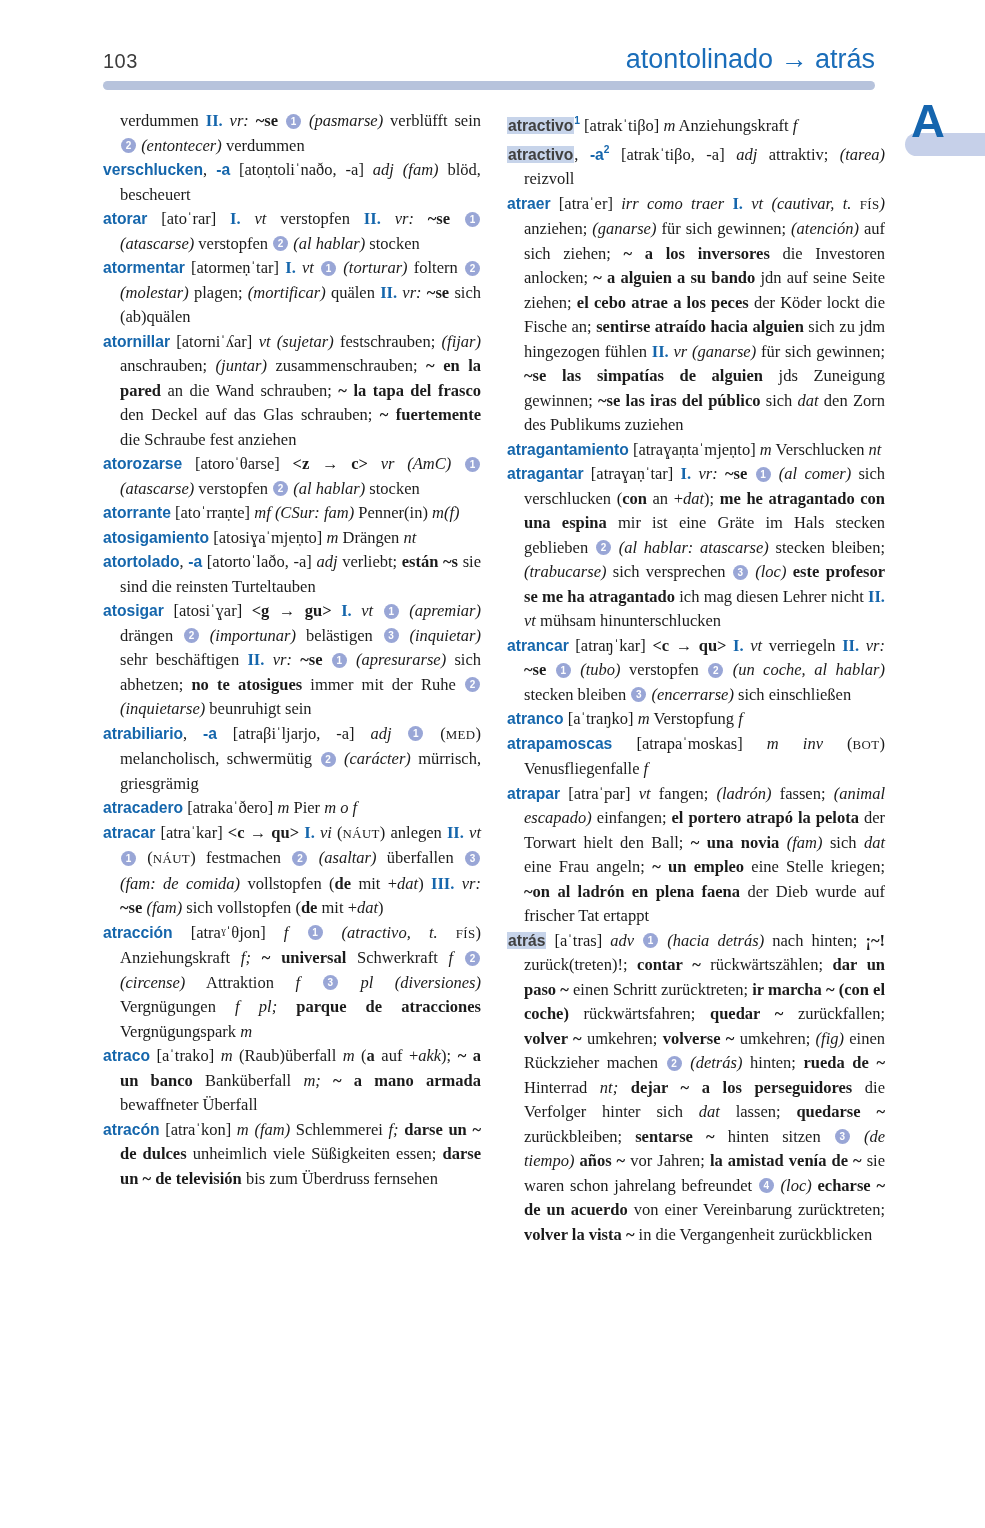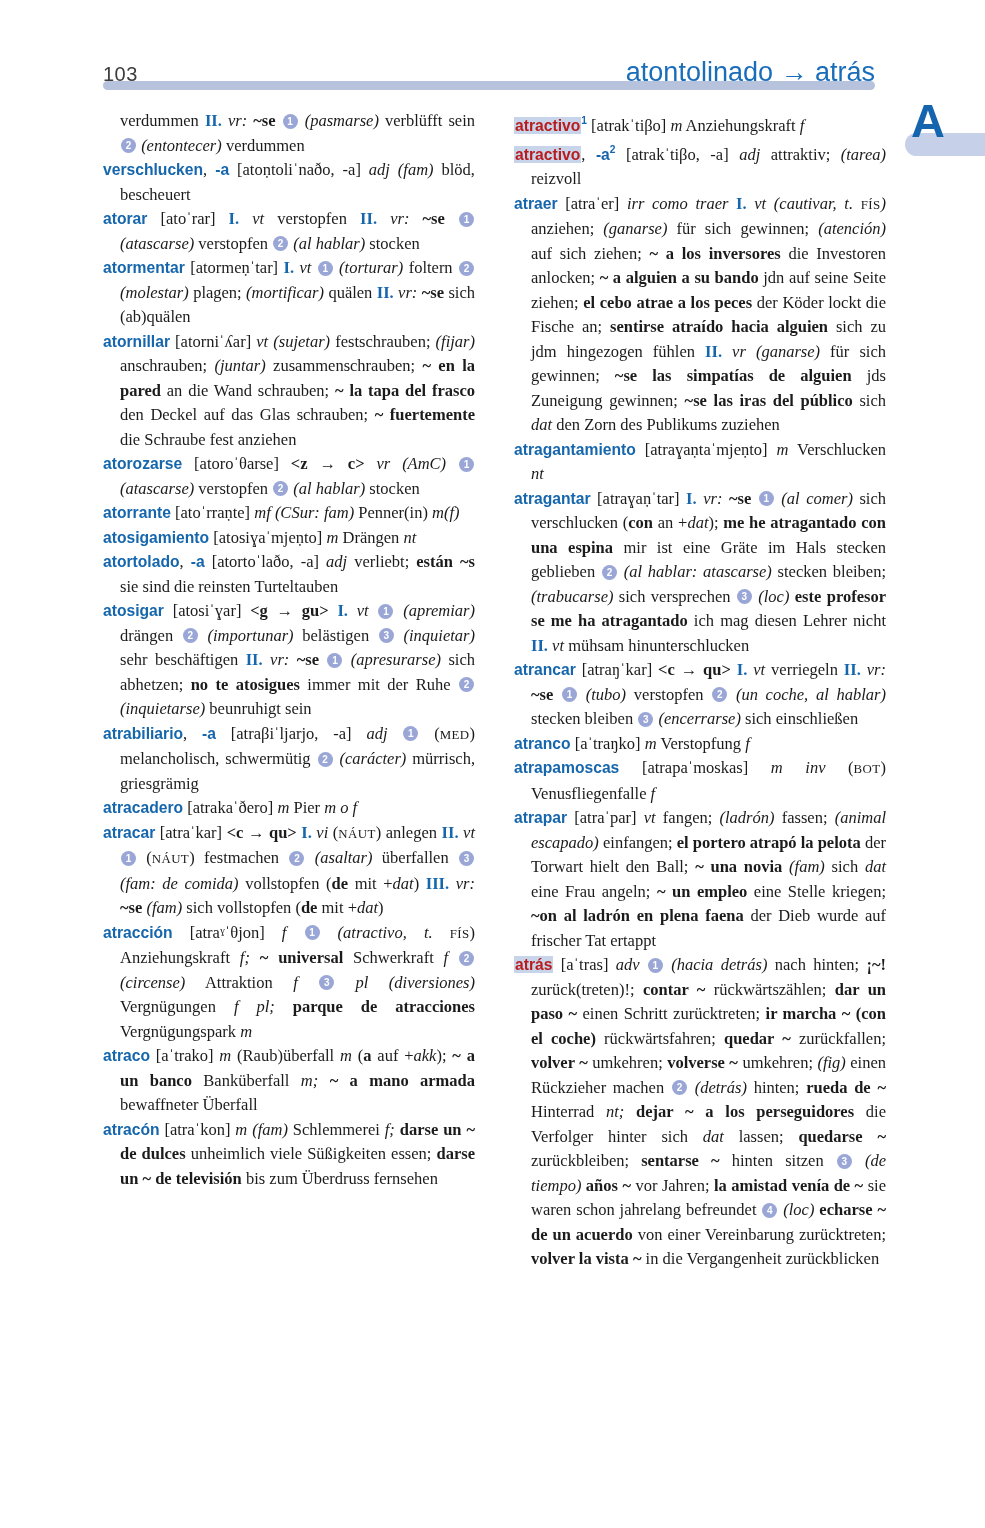--- a/index.html
+++ b/index.html
@@ -1,39 +1,39 @@
 <!DOCTYPE html>
 <html lang="de"><head>
 <meta charset="utf-8">
 <style>
   html,body{margin:0;padding:0;}
   body{width:985px;height:1528px;background:#ffffff;font-family:"Liberation Serif",serif;color:#1b1b1b;}
   .page{position:absolute;top:0;left:0;width:985px;height:1528px;background:#fff;overflow:hidden;}
 
   
-  .header-row{position:absolute;left:103px;top:57px;width:772px;display:flex;justify-content:space-between;align-items:baseline;}
+  .header-row{position:absolute;left:103px;top:44px;width:772px;display:flex;justify-content:space-between;align-items:baseline;}
   .page-number{font-family:"Liberation Sans",sans-serif;font-size:20px;color:#3c3c3c;letter-spacing:.5px;}
   .guide-words{font-family:"Liberation Sans",sans-serif;font-size:27px;color:#1a6db9;}
   .divider-bar{position:absolute;left:103px;top:81px;width:772px;height:9px;border-radius:5px;background:#b7c3dc;}
 
   
   .letter-tab{position:absolute;right:0;top:133px;width:80px;height:23px;background:#c6d0e9;border-radius:12px 0 0 12px;}
   .letter-tab-label{position:absolute;right:40px;top:97px;font-family:"Liberation Sans",sans-serif;font-weight:bold;font-size:47px;color:#1565ae;line-height:1;}
 
   
-  .columns{position:absolute;left:103px;top:109px;width:783px;display:flex;gap:39px;}
+  .columns{position:absolute;left:103px;top:109px;width:783px;display:flex;gap:26px;}
   .col{width:378px;}
   .entry{margin:0;font-size:16.5px;line-height:24.5px;text-align:justify;padding-left:17px;text-indent:-17px;}
   .entry.continuation{text-indent:0;}
 
   .seg-n{}
   .seg-b{font-weight:bold;}
   .seg-i{font-style:italic;}
   .seg-hw{color:#1566ac;font-weight:bold;font-family:"Liberation Sans",sans-serif;font-size:.95em;}
-  .seg-hl{color:#b91c1c;font-weight:bold;font-family:"Liberation Sans",sans-serif;font-size:.95em;background:#c7d4ea;padding:0 1px;}
+  .seg-hl{color:#404040;font-weight:bold;font-family:"Liberation Sans",sans-serif;font-size:.95em;background:#c7d4ea;padding:0 1px;}
   .seg-rm{color:#1566ac;font-weight:bold;}
   .seg-sc{font-size:.78em;letter-spacing:.4px;font-style:normal;}
   .seg-sup{color:#1566ac;font-weight:bold;font-family:"Liberation Sans",sans-serif;font-size:.62em;vertical-align:super;}
   .badge{display:inline-block;width:15px;height:15px;border-radius:50%;background:#99a6d6;color:#ffffff;
          font-family:"Liberation Sans",sans-serif;font-weight:bold;font-size:10px;line-height:15px;
          text-align:center;text-indent:0;vertical-align:1.5px;margin:0 1px;}
 </style>
 </head>
 <body>
 

